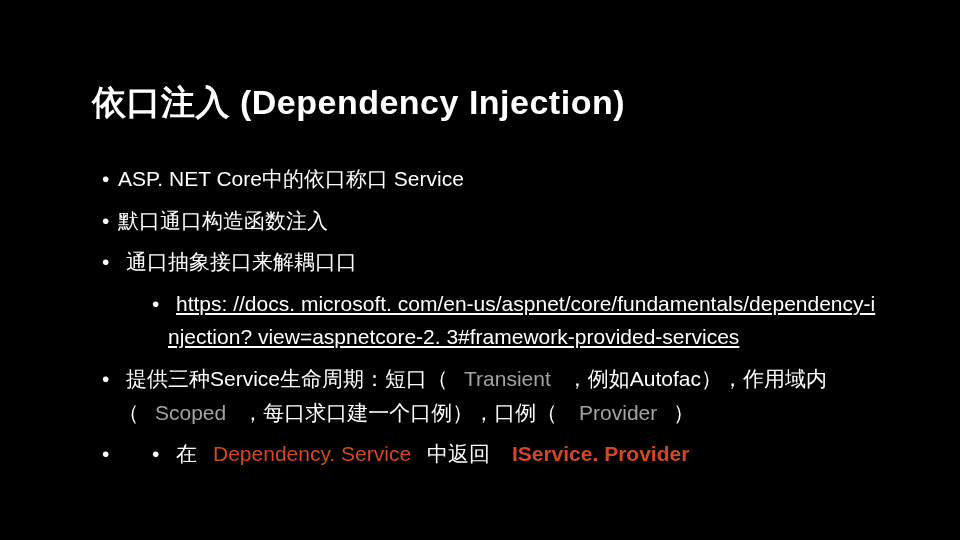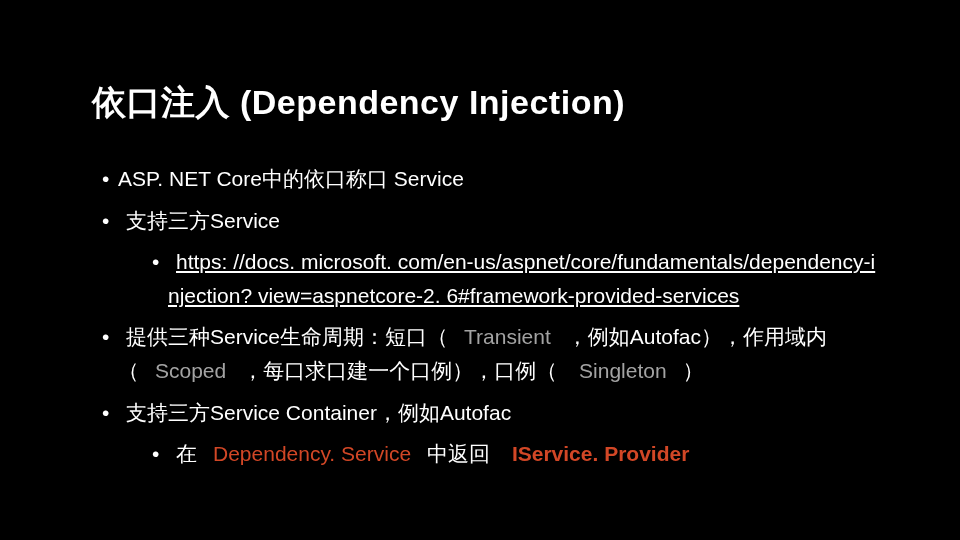--- a/index.html
+++ b/index.html
@@ -18,33 +18,33 @@
   .cls-iservice { color: #d24726; font-weight: bold; }
 </style>
 </head>
 <body>
 
 <div class="slide">
   <h1 class="title">依口注入 (Dependency Injection)</h1>
 
   <ul class="top">
     <li>ASP. NET Core中的依口称口 Service</li>
+    <li>默口通口构造函数注入</li>
     <li>
-      <span>支持三方Service</span>
+      <span>通口抽象接口来解耦口口</span>
       <ul class="sub">
         <li>
-          <a class="link" href="#">https: //docs. microsoft. com/en-us/aspnet/core/fundamentals/dependency-injection? view=aspnetcore-2. 6#framework-provided-services</a>
+          <a class="link" href="#">https: //docs. microsoft. com/en-us/aspnet/core/fundamentals/dependency-injection? view=aspnetcore-2. 3#framework-provided-services</a>
         </li>
       </ul>
     </li>
     <li>
-      <span>提供三种Service生命周期：短口（</span><span class="hl1">Transient</span><span>，例如Autofac），作用域内（</span><span class="hl1">Scoped</span><span>，每口求口建一个口例），口例（ </span><span class="hl1">Singleton</span><span>）</span>
+      <span>提供三种Service生命周期：短口（</span><span class="hl1">Transient</span><span>，例如Autofac），作用域内（</span><span class="hl1">Scoped</span><span>，每口求口建一个口例），口例（ </span><span class="hl1">Provider</span><span>）</span>
     </li>
     <li>
-      <span>支持三方Service Container，例如Autofac</span>
       <ul class="sub">
         <li>
           <span>在</span><span class="cls-configure">Dependency. Service</span><span>中返回 </span><span class="cls-iservice">IService. Provider</span>
         </li>
       </ul>
     </li>
   </ul>
 </div>
 
 </body></html>

